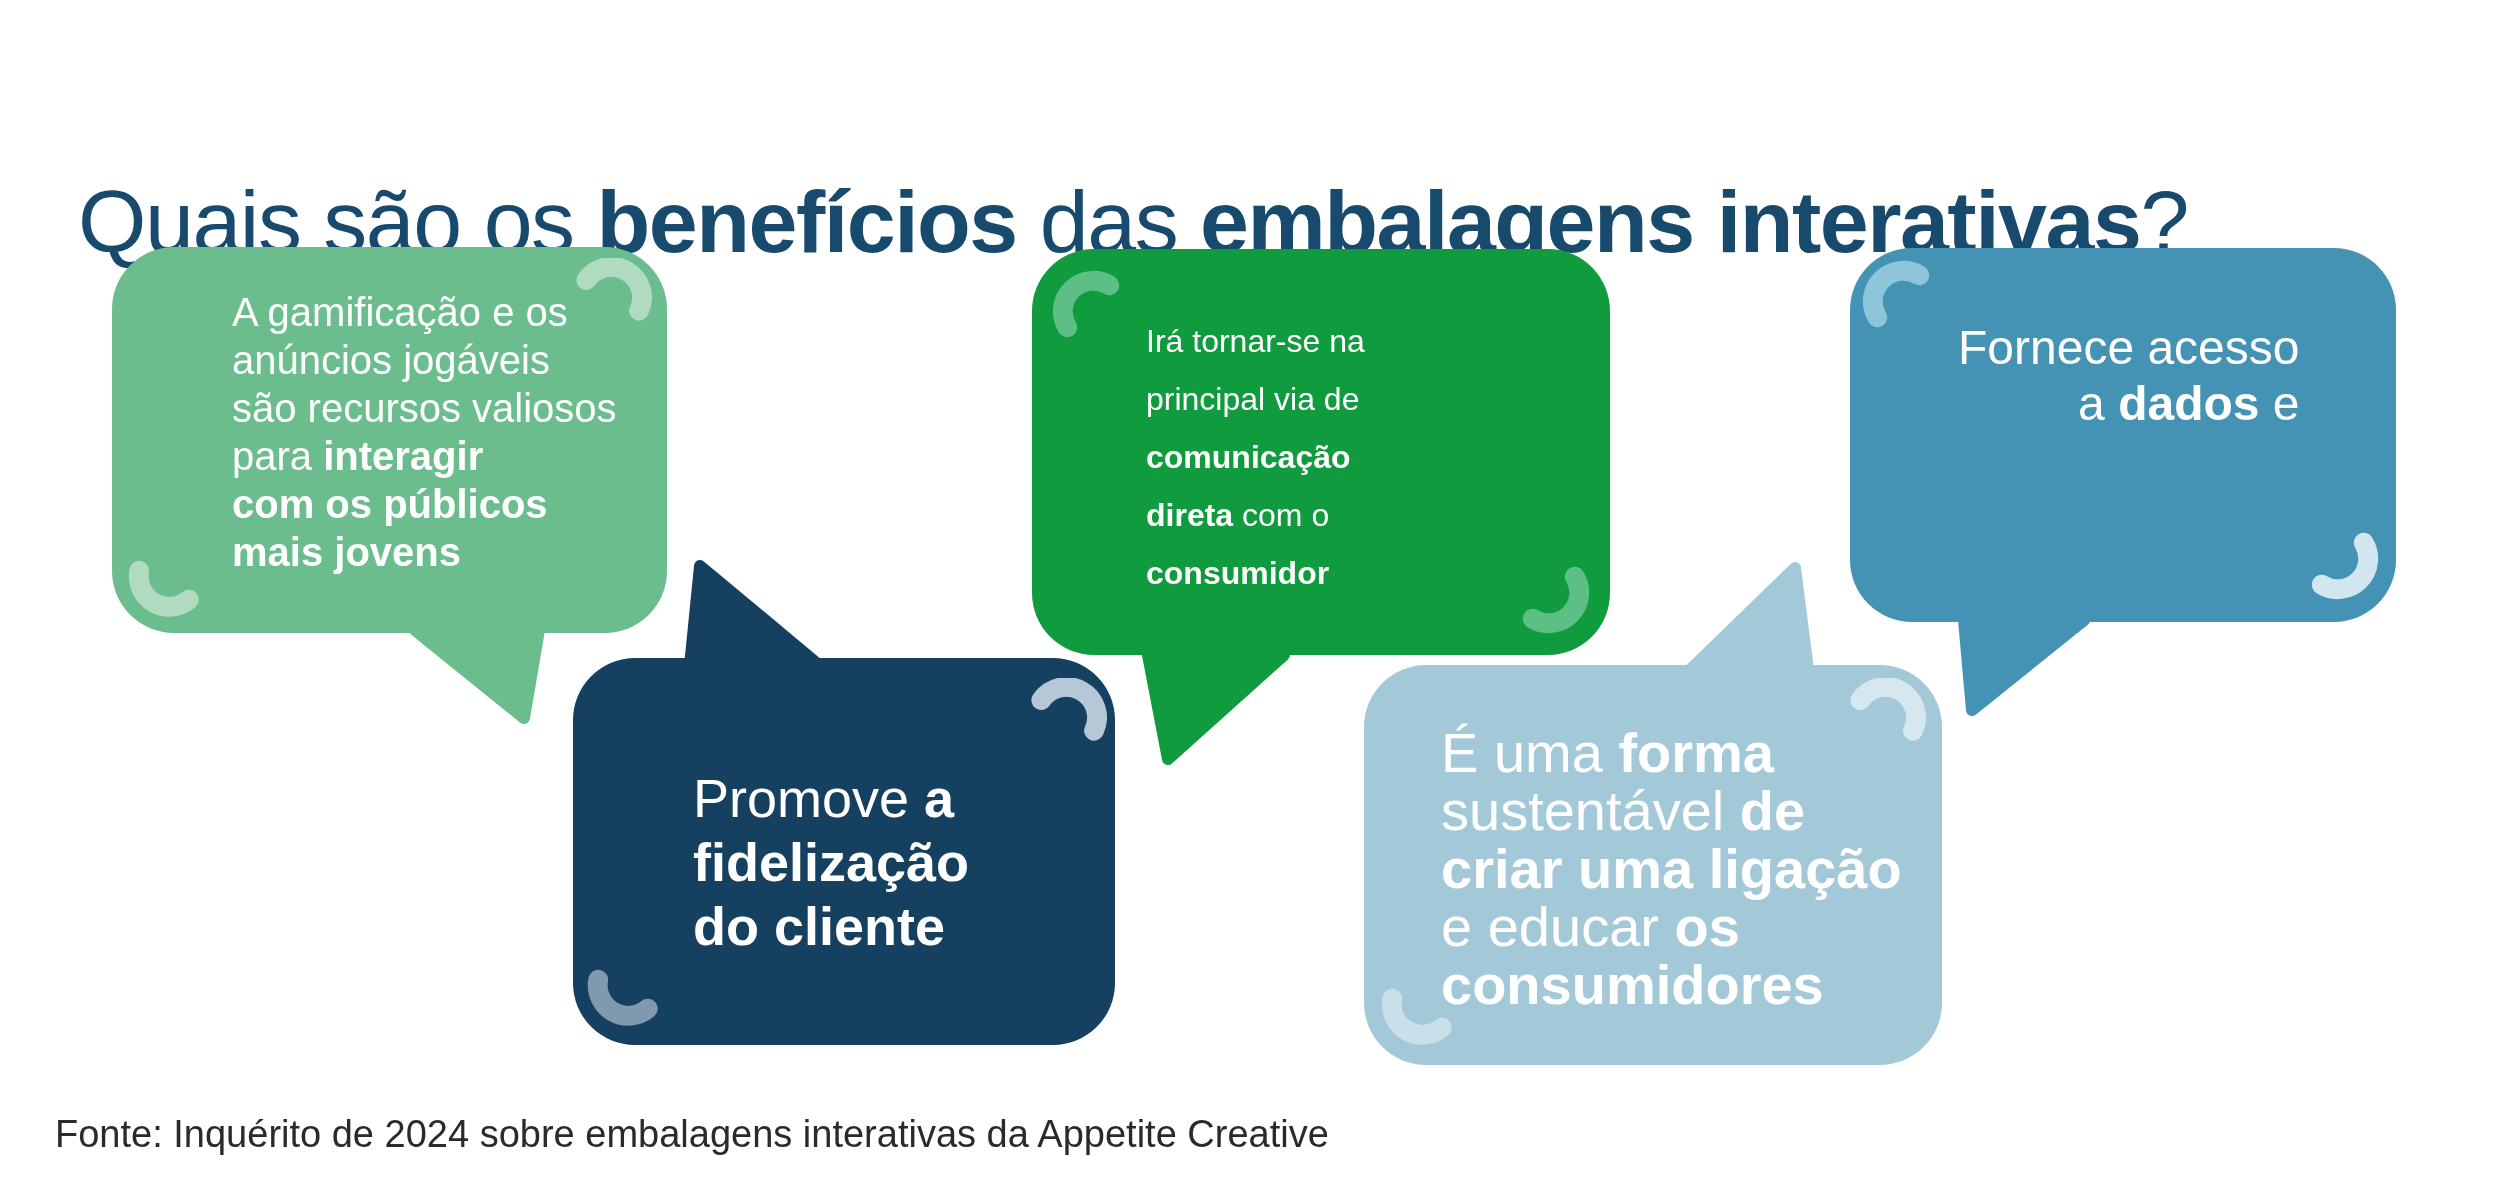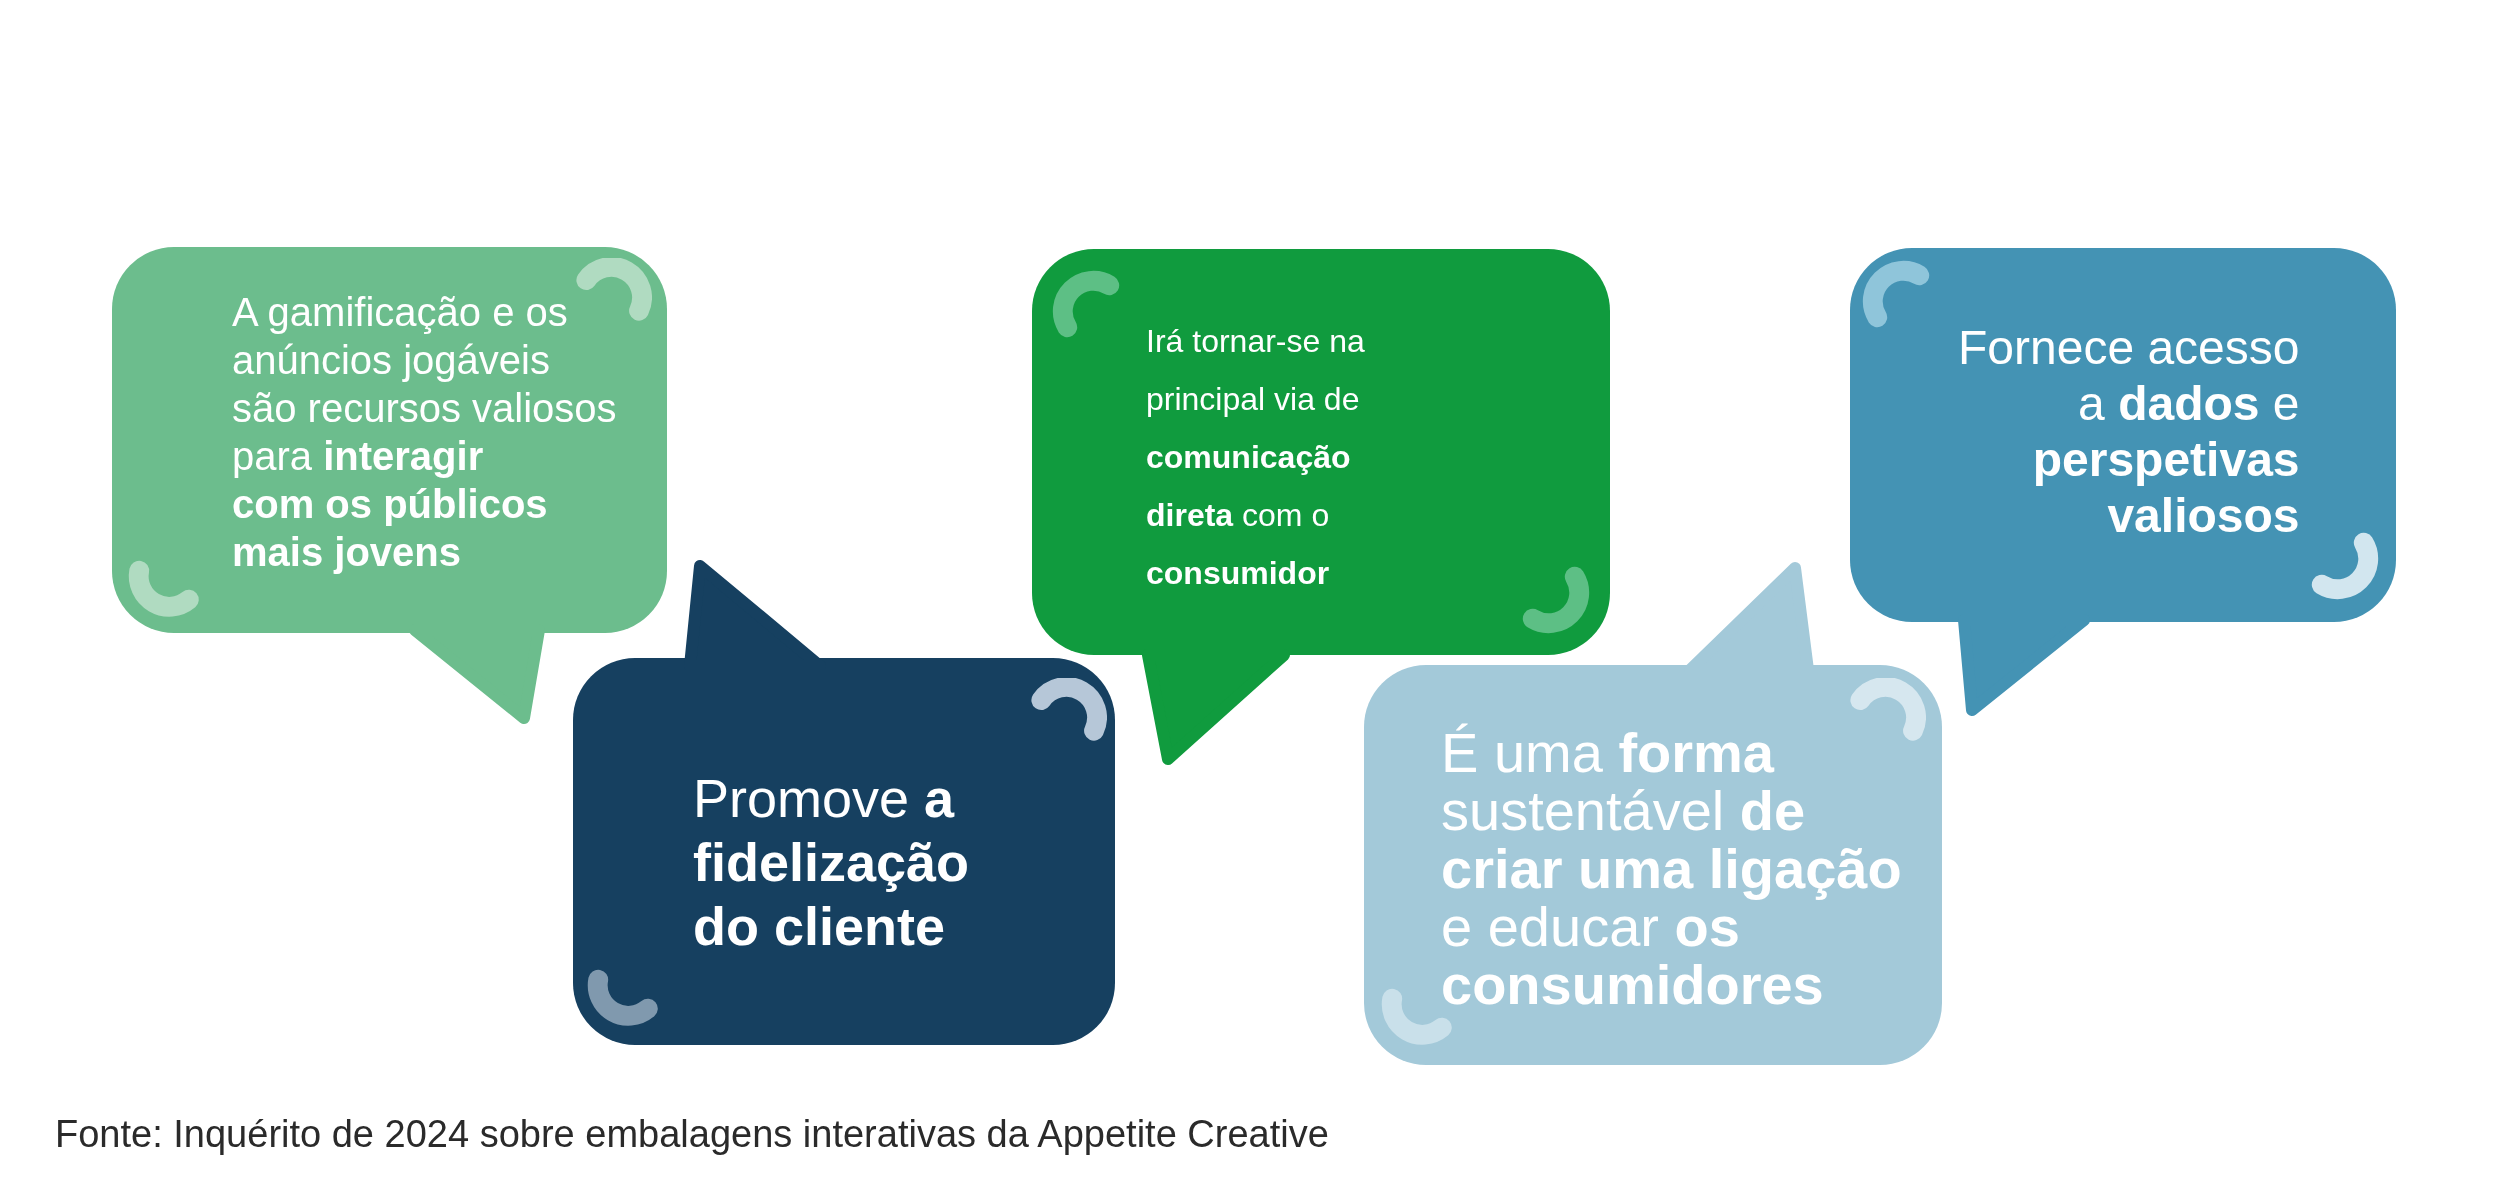--- a/index.html
+++ b/index.html
@@ -42,20 +42,21 @@
   .t2{left:693px;top:766px;font-size:54px;line-height:64px;}
   .t3{left:1146px;top:312px;font-size:32px;line-height:58px;}
   .t4{left:1441px;top:724px;font-size:56px;line-height:58px;}
   .t5{left:1958px;top:320px;font-size:48px;line-height:56px;text-align:right;}
 </style>
 </head>
 <body>
 
 <div id="canvas">
 
+  <h1 class="title" style="color: rgb(23, 74, 108);"><span>Quais são os </span><span class="b">benefícios</span><span> das </span><span class="b">embalagens interativas</span><span>?</span></h1>
 
   <div class="bubble" style="left: 112px; top: 247px; width: 555px; height: 386px; background-color: rgb(108, 189, 141);"></div>
   <svg class="tail" style="left:408px;top:622px;" width="140" height="105" viewBox="0 0 140 105">
     <path d="M7 8 L131 8 L116 96 Z" stroke-width="12" stroke-linejoin="round" fill="#6cbd8d" stroke="#6cbd8d"></path>
   </svg>
   <svg class="arc" style="left:568px;top:258px;" width="84" height="84" viewBox="0 0 110 110">
     <path d="M 24 29 A 40 40 0 0 1 93 69" fill="none" stroke-width="26" stroke-linecap="round" stroke="#b0dbc1"></path>
   </svg>
   <svg class="arc" style="left:127px;top:534px;" width="84" height="84" viewBox="0 0 110 110">
     <path d="M 16 48 A 40 40 0 0 0 81 86" fill="none" stroke-width="26" stroke-linecap="round" stroke="#b0dbc1"></path>
@@ -118,18 +119,17 @@
     <path d="M8 10 L128 10 L16 100 Z" stroke-width="12" stroke-linejoin="round" fill="#4493b4" stroke="#4493b4"></path>
   </svg>
   <svg class="arc" style="left:1862px;top:260px;" width="84" height="84" viewBox="0 0 110 110">
     <path d="M 20 75 A 40 40 0 0 1 75 20" fill="none" stroke-width="26" stroke-linecap="round" stroke="#8fc5da"></path>
   </svg>
   <svg class="arc" style="left:2295px;top:516px;" width="84" height="84" viewBox="0 0 110 110">
     <path d="M 90 35 A 40 40 0 0 1 35 90" fill="none" stroke-width="26" stroke-linecap="round" stroke="#d2e6ef"></path>
   </svg>
   <div class="bubble-text t5"><span>Fornece acesso
 a </span><span class="b">dados</span><span> e
-</span><span class="b">perspetivas
-valiosos</span></div>
+</span></div>
 
   <div class="footer" style="color: rgb(42, 42, 42); margin-top: 15px;">Fonte: Inquérito de 2024 sobre embalagens interativas da Appetite Creative</div>
 
 </div>
 
 </body></html>

